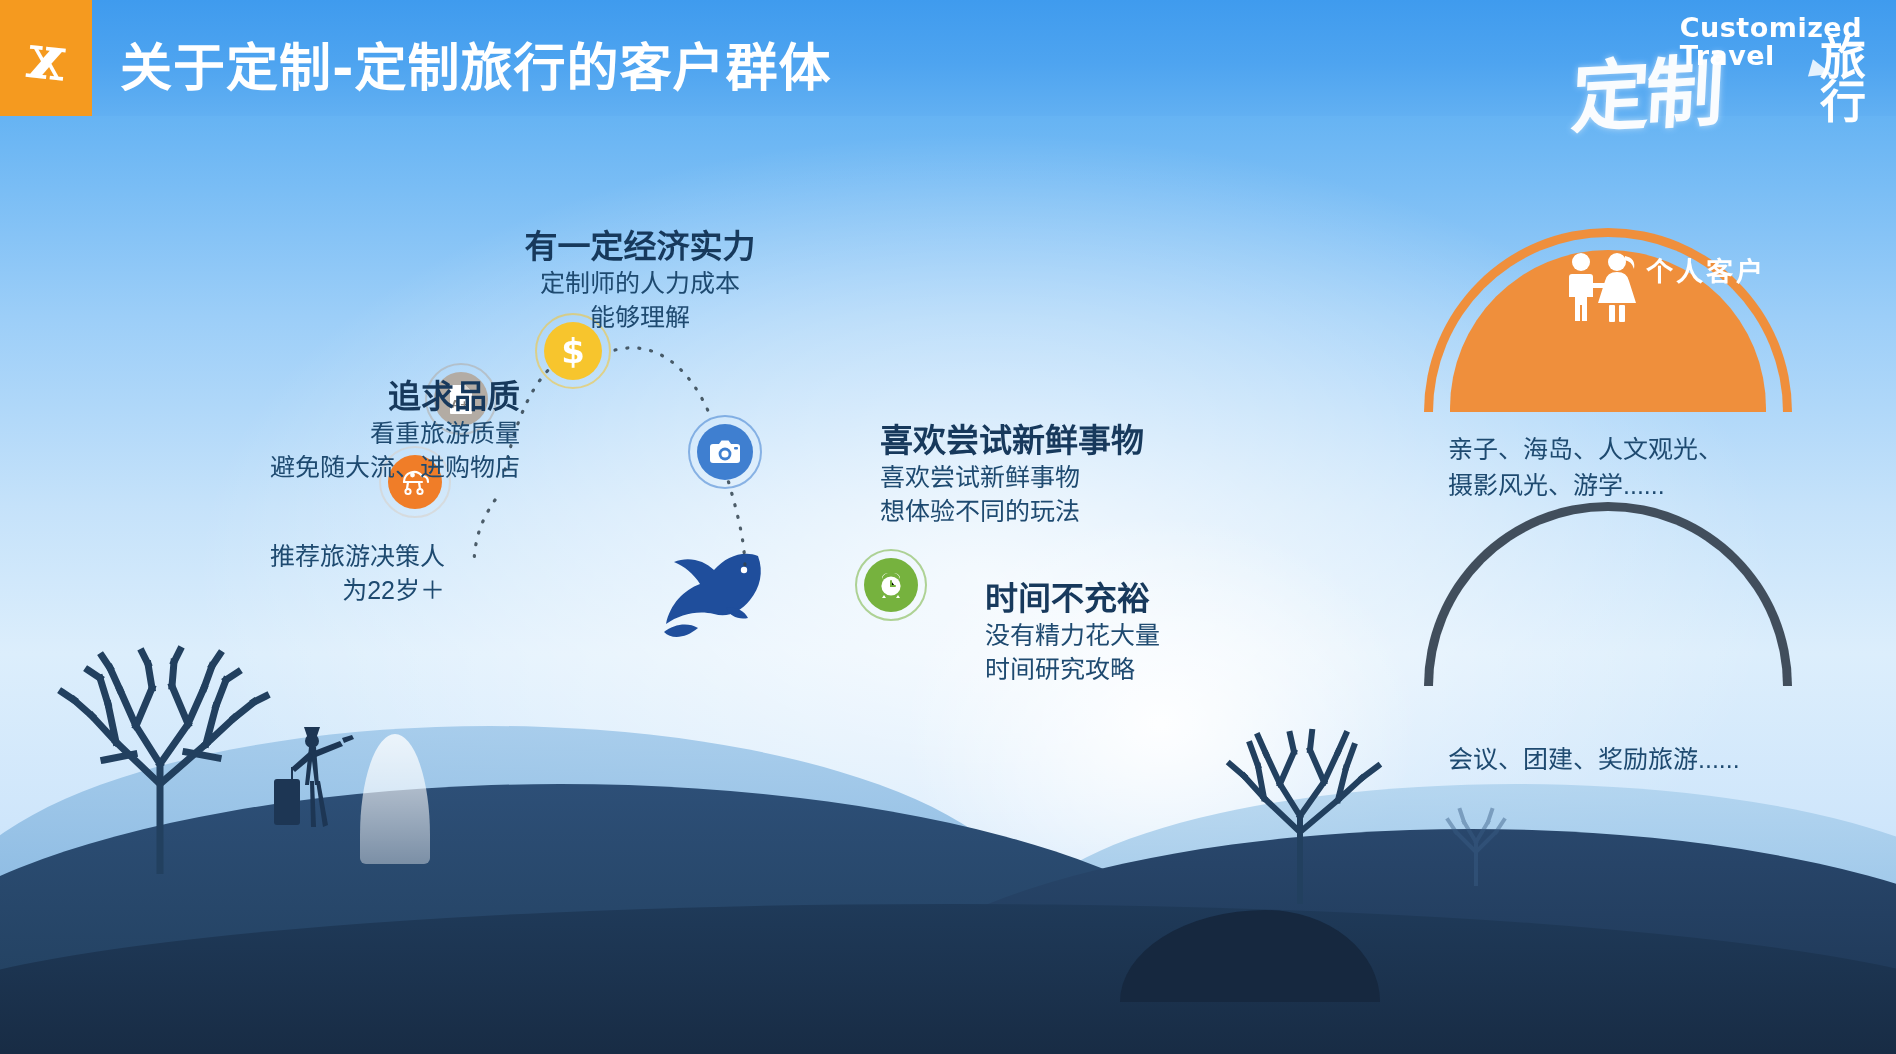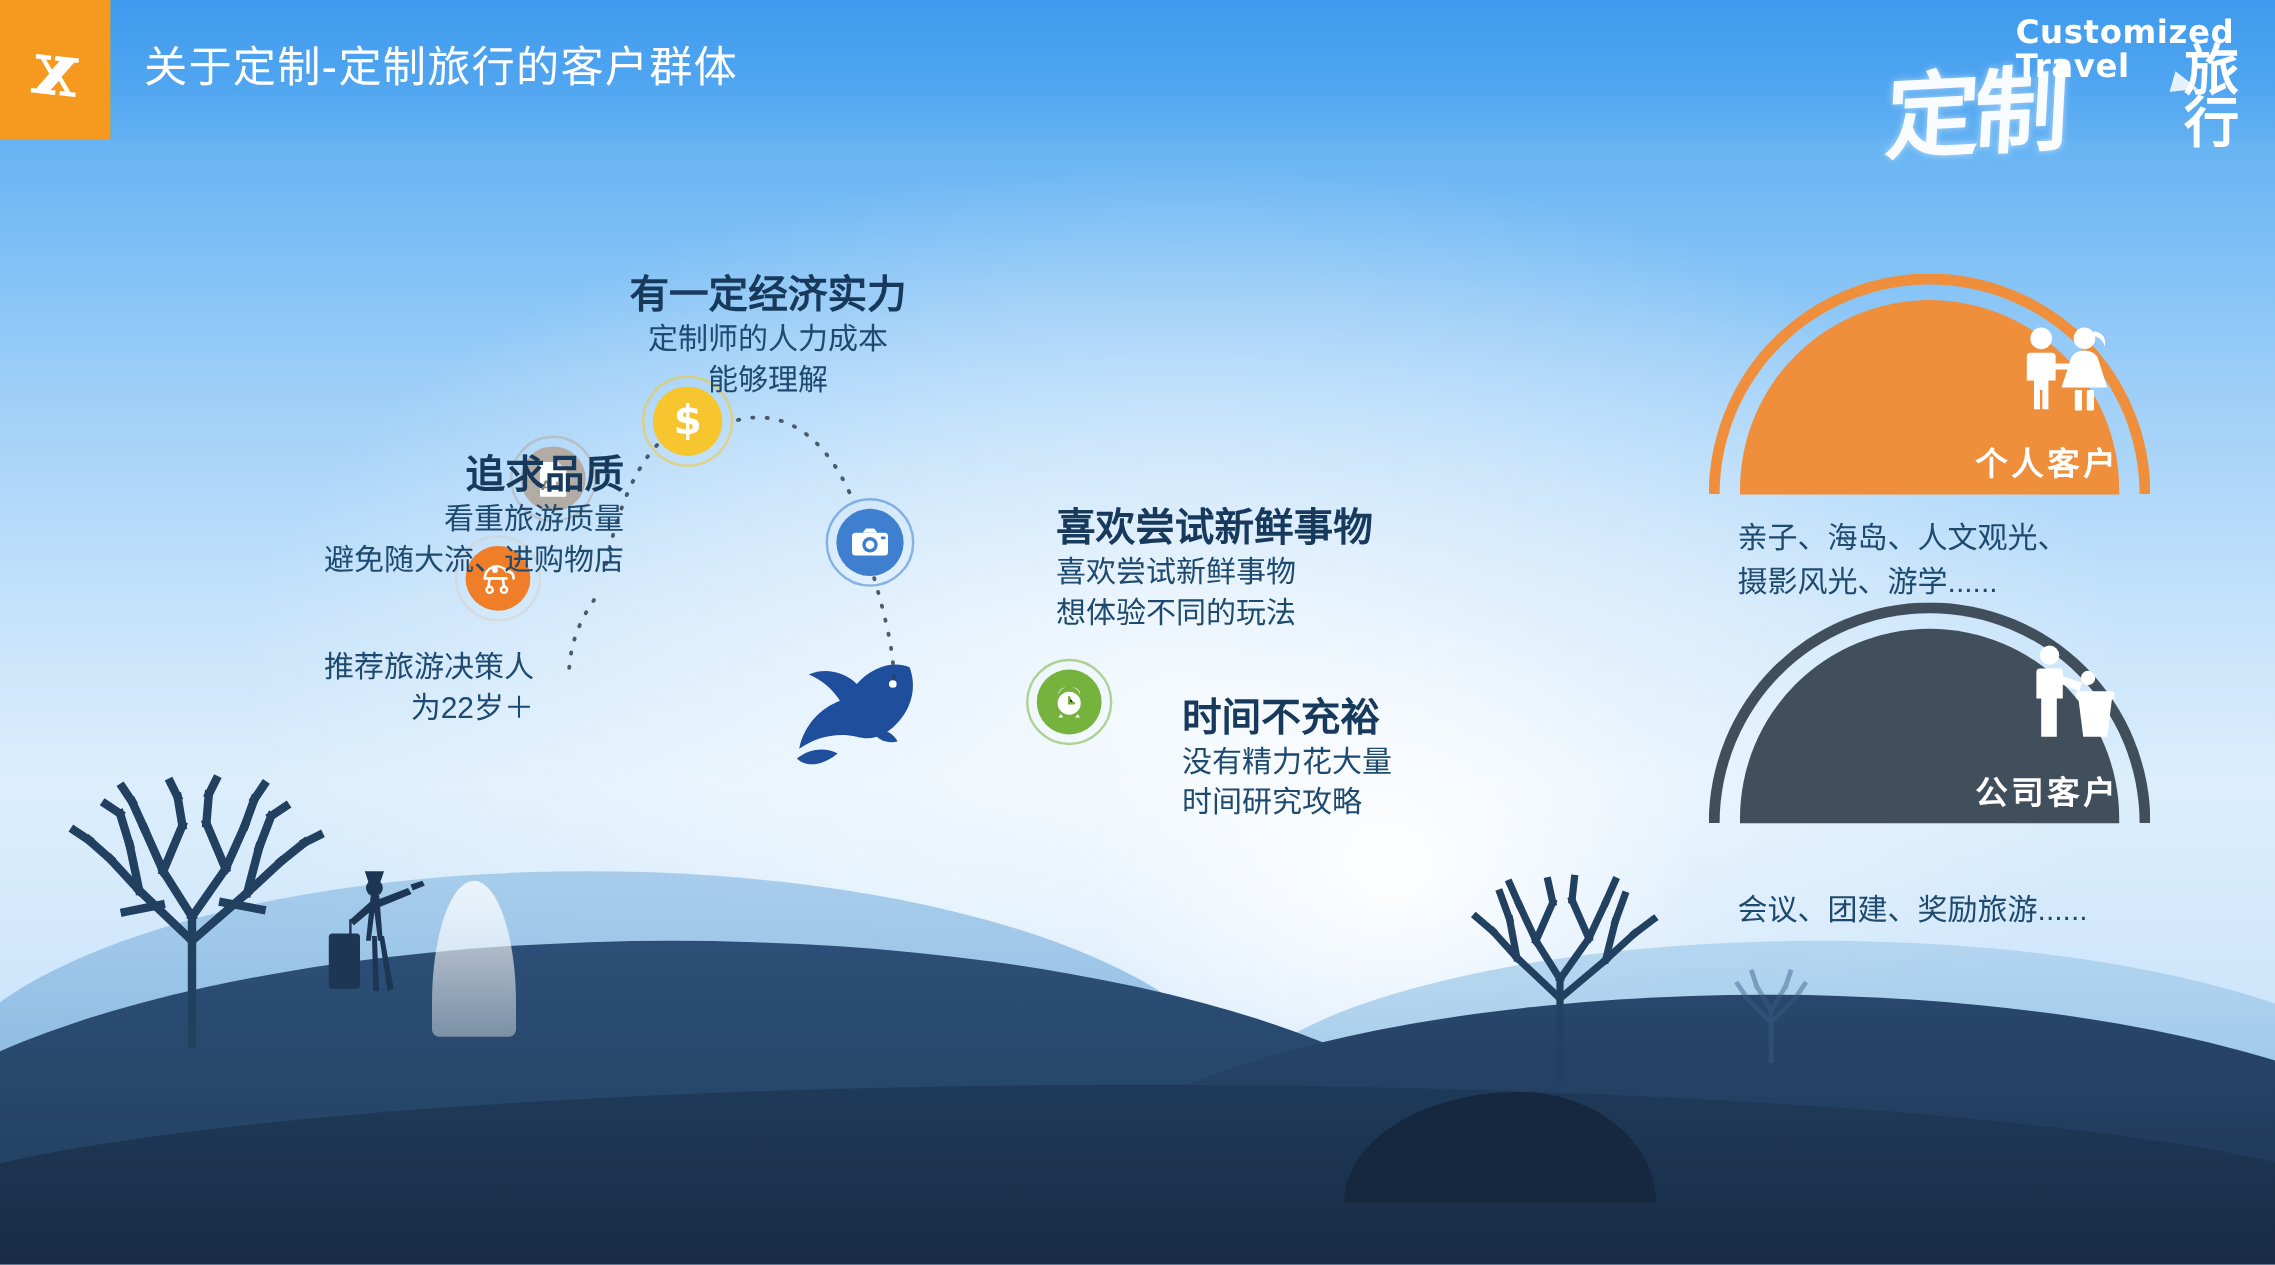--- a/index.html
+++ b/index.html
@@ -16,22 +16,22 @@
       linear-gradient(180deg,#3f9ff0 0%, #63b2f3 10%, #9ccef8 30%, #c5e2fa 48%, #dceefc 62%, #cfe6fb 78%, #b7d8f6 100%);
   }
 
   
   .topbar{position:absolute;left:0;top:0;width:1896px;height:116px;
     background:linear-gradient(180deg,#3f9bee 0%,#4ea4f0 55%,#62b0f2 100%);}
   .logo-box{position:absolute;left:0;top:0;width:92px;height:116px;background:#f59a1f;
     display:flex;align-items:center;justify-content:center;}
   .logo-glyph{font-size:62px;color:#ffffff;font-family:"DejaVu Serif",serif;line-height:1;
     transform:scaleX(-1) rotate(-6deg);font-weight:700;}
-  .slide-title{position:absolute;left:120px;top:26px;font-size:36px;color:#ffffff;
-    font-weight:400;letter-spacing:1px;white-space:nowrap;
+  .slide-title{position:absolute;left:120px;top:26px;font-size:52px;color:#ffffff;
+    font-weight:700;letter-spacing:1px;white-space:nowrap;
     font-family:"DejaVu Sans","Liberation Sans",sans-serif;}
 
   
   .brand{position:absolute;right:24px;top:4px;width:300px;height:124px;color:#fff;}
   .brand-en{position:absolute;right:10px;top:10px;text-align:left;line-height:1.02;}
   .brand-en .l1{font-size:27px;font-weight:700;letter-spacing:.5px;
     font-family:"DejaVu Sans",sans-serif;}
   .brand-en .l2{font-size:27px;font-weight:700;letter-spacing:.5px;
     font-family:"DejaVu Sans",sans-serif;}
   .brand-cn{position:absolute;left:0px;top:28px;font-size:78px;font-weight:700;
@@ -94,21 +94,21 @@
   .ta-left{text-align:left;margin-top:40px;}
   .ta-center{text-align:center;}
 
   
   .arch-wrap{position:absolute;}
   .arch-outline{position:absolute;left:0;top:0;width:368px;height:184px;
     border:9px solid var(--c);border-bottom:none;
     border-radius:184px 184px 0 0;box-sizing:border-box;}
   .arch-body{position:absolute;left:26px;top:22px;width:316px;height:162px;
     background:var(--c);border-radius:158px 158px 0 0;
-    display:flex;flex-direction:column;align-items:flex-end;justify-content:flex-end;
+    display:flex;flex-direction:row;align-items:flex-start;justify-content:flex-end;
     padding-bottom:8px;box-sizing:border-box;}
   .arch-label{font-size:27px;font-weight:700;color:#fff;letter-spacing:3px;
     font-family:"DejaVu Serif",serif;}
   .arch-icon{margin-bottom:12px;}
   .arch-caption{position:absolute;font-size:25px;color:#1e4a70;line-height:1.42;
     white-space:pre-line;}
 </style>
 </head>
 <body>
 
@@ -338,31 +338,16 @@
         </svg>
       </div>
       <div class="arch-label">个人客户</div>
     </div>
   </div>
   <div class="arch-caption" style="left:1448px;top:432px;width:360px;">亲子、海岛、人文观光、
 摄影风光、游学......</div>
 
   <div class="arch-wrap" style="left:1424px;top:502px;width:368px;height:190px;--c:#414e5c;">
     <div class="arch-outline"></div>
-    <div class="arch-body">
-      <div class="arch-icon">
-        <svg width="86" height="86" viewBox="0 0 86 86">
-          <g fill="#ffffff">
-            <circle cx="28" cy="10" r="8"></circle>
-            <path d="M20 21 h16 a3 3 0 0 1 3 3 v22 h-5 v32 h-13 V46 h-4 V24 a3 3 0 0 1 3 -3 z"></path>
-            <path d="M37 27 l18 6 -2 7 -18 -7 z"></path>
-            <circle cx="60" cy="29" r="6"></circle>
-            <path d="M52 46 h28 l-4 32 h-20 z"></path>
-            <rect x="50" y="40" width="32" height="7" rx="2"></rect>
-          </g>
-        </svg>
-      </div>
-      <div class="arch-label">公司客户</div>
-    </div>
   </div>
   <div class="arch-caption" style="left:1448px;top:742px;width:380px;">会议、团建、奖励旅游......</div>
 
 </div>
 
 </body></html>

